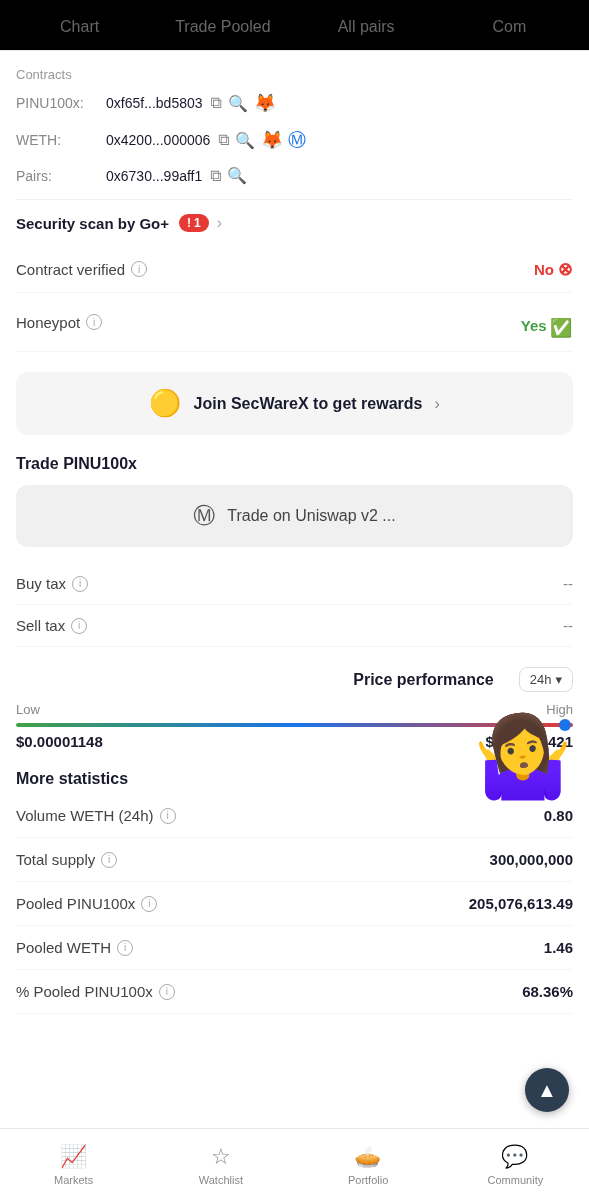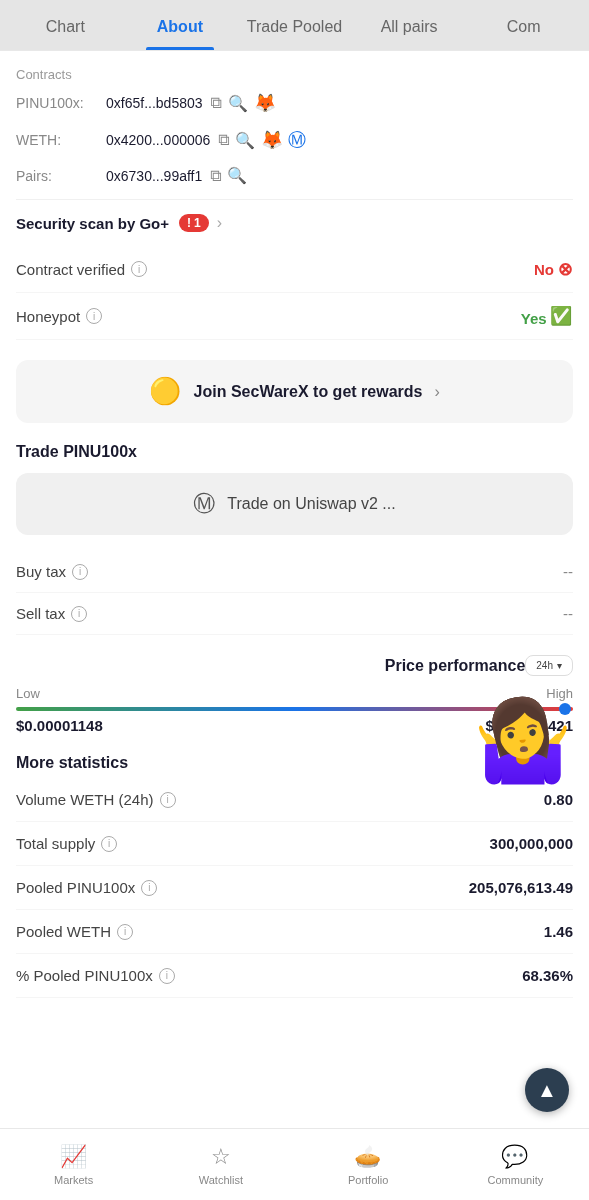--- a/index.html
+++ b/index.html
@@ -11,21 +11,21 @@
       min-height: 1200px;
       color: #1a1a2e;
       font-size: 15px;
     }
 
     
     .tab-bar {
       display: flex;
       border-bottom: 1px solid #e8e8e8;
       padding: 0 8px;
-      background: #e5e5e5;
+      background: #000000;
     }
     .tab-item {
       flex: 1;
       text-align: center;
       padding: 18px 4px 14px;
       font-size: 16px;
       color: #666;
       cursor: pointer;
       position: relative;
       white-space: nowrap;
@@ -152,22 +152,23 @@
     }
     .value-no {
       color: #e53935;
       display: flex;
       align-items: center;
       gap: 4px;
     }
     .value-yes {
       color: #43a047;
       display: flex;
-      align-items: flex-end;
+      align-items: flex-start;
       gap: 4px;
+      margin-top: 12px;
     }
     .red-circle {
       color: #e53935;
       font-size: 18px;
     }
     .green-circle {
       color: #43a047;
       font-size: 18px;
     }
 
@@ -238,23 +239,24 @@
       font-weight: 700;
       color: #1a1a2e;
     }
     .period-select {
       display: flex;
       align-items: center;
       gap: 4px;
       border: 1px solid #ddd;
       border-radius: 8px;
       padding: 4px 10px;
-      font-size: 10px;
+      font-size: 13px;
       color: #444;
       cursor: pointer;
+      margin-left: 25px;
     }
 
     .price-range-row {
       display: flex;
       justify-content: space-between;
       margin-bottom: 4px;
       align-items: center;
     }
     .price-range-label {
       font-size: 13px;
@@ -374,21 +376,20 @@
       font-size: 20px;
       cursor: pointer;
       box-shadow: 0 2px 8px rgba(0,0,0,0.3);
     }
   </style>
 </head>
 <body>
 
 <div class="tab-bar">
   <div class="tab-item">Chart</div>
-  <div class="tab-item active">About</div>
   <div class="tab-item">Trade Pooled</div>
   <div class="tab-item">All pairs</div>
   <div class="tab-item">Com</div>
 </div>
 
 <div class="content">
 
   <div class="section-title">Contracts</div>
 
   <div class="contract-row">

